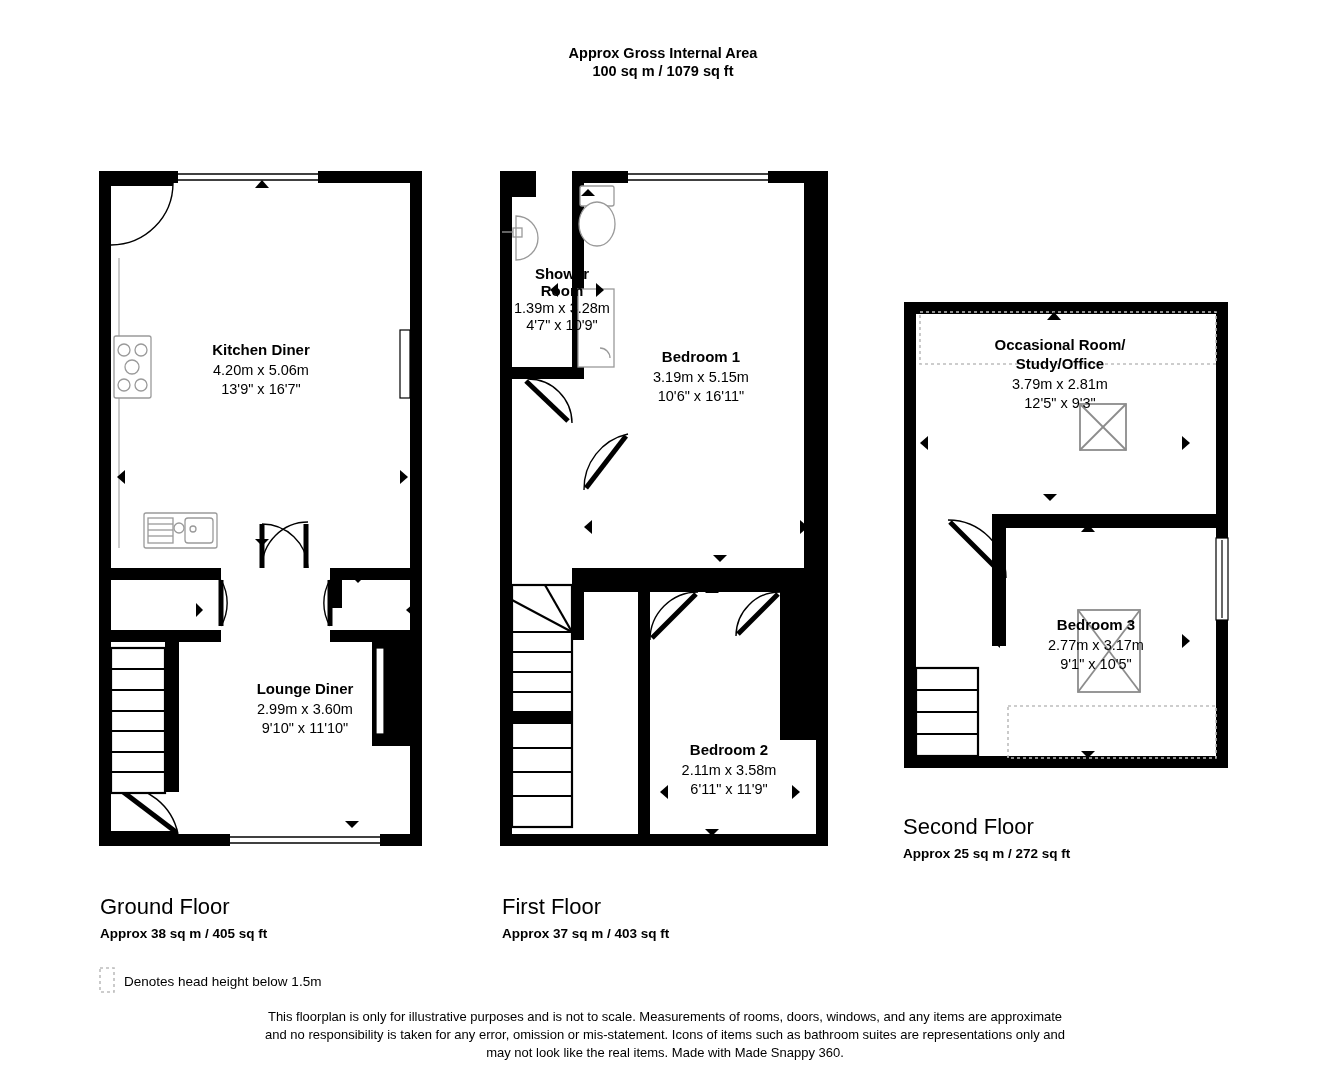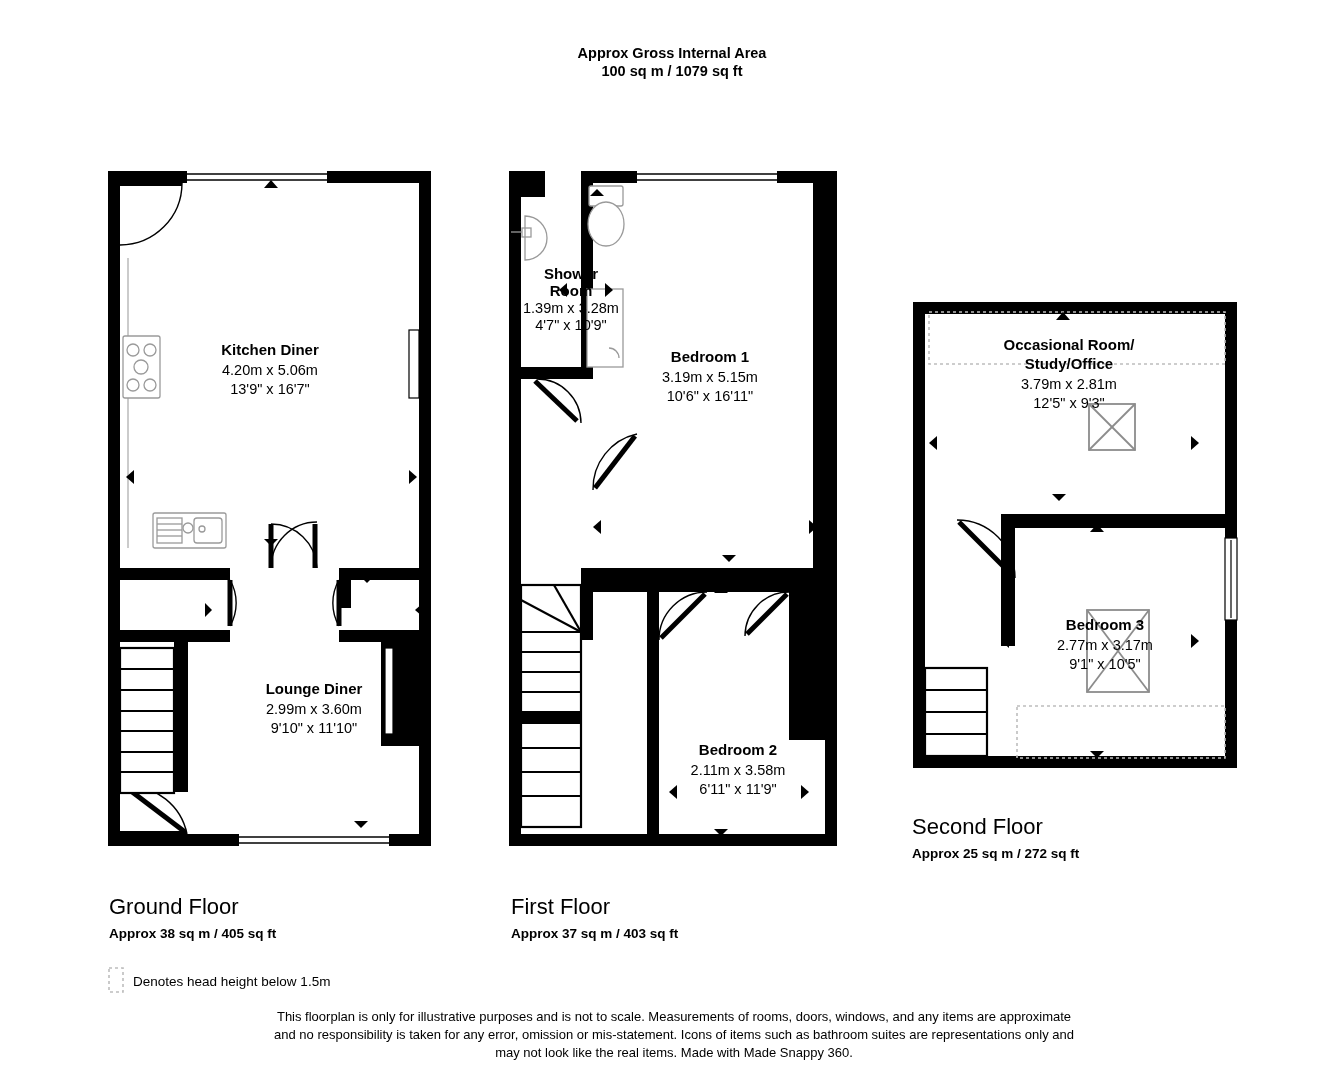--- a/index.html
+++ b/index.html
@@ -1,18 +1,18 @@
 <!DOCTYPE html>
 <html><head>
 <meta charset="utf-8">
 <style>
   html,body{margin:0;padding:0;background:#ffffff;}
   body{width:1327px;height:1080px;position:relative;overflow:hidden;
        font-family:"Liberation Sans",sans-serif;color:#000;}
-  #root{position:absolute;inset:0;margin-left:9px;}
+  #root{position:absolute;inset:0;}
   svg{display:block;}
   .t{font-family:"Liberation Sans",sans-serif;fill:#000;}
   .hdr{font-size:14.5px;font-weight:bold;text-anchor:middle;}
   .rmname{font-size:15px;font-weight:bold;text-anchor:middle;}
   .rmdim{font-size:14.5px;text-anchor:middle;}
   .floorname{font-size:22px;font-weight:normal;}
   .floorarea{font-size:13.5px;font-weight:bold;}
   .legend{font-size:13.5px;}
   .disc{font-size:13px;text-anchor:middle;}
   .wall{fill:#000;}

